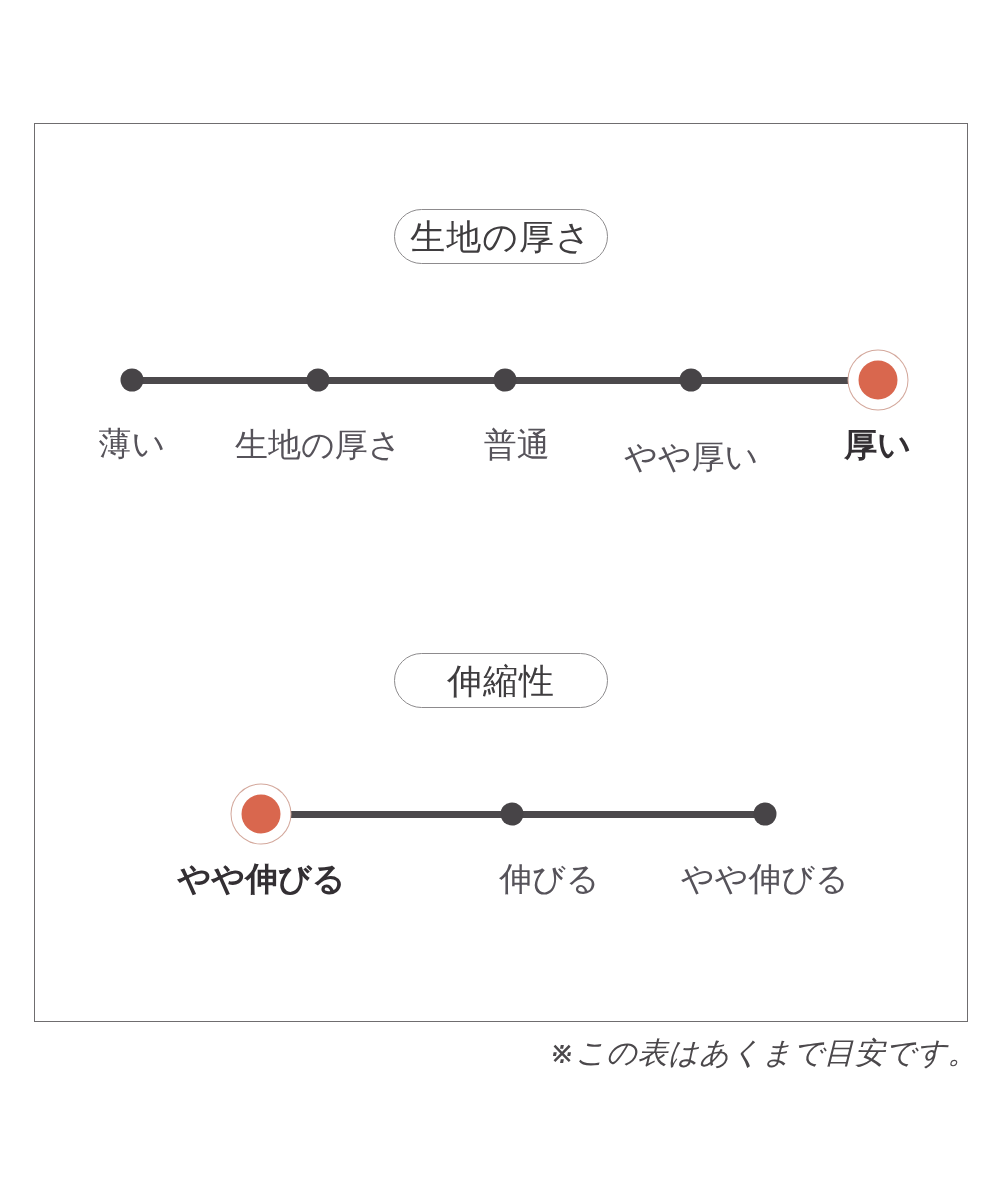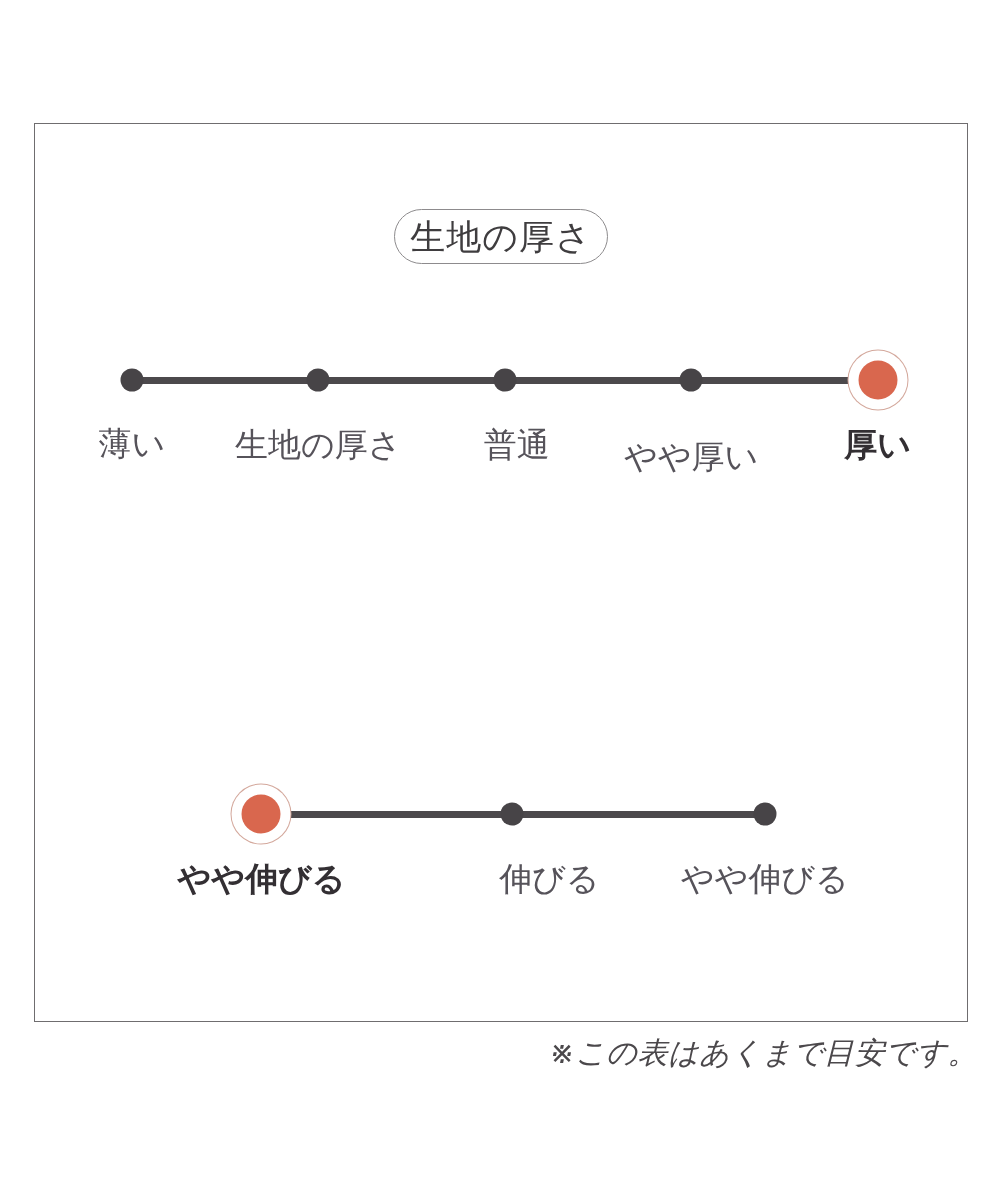--- a/index.html
+++ b/index.html
@@ -129,20 +129,23 @@
     <div class="node" style="left:70.4%;"></div>
     <div class="node active" style="left:90.4%;"></div>
 
     <div class="tick-label" style="left:10.4%;font-family:Liberation Serif, serif;">薄い</div>
     <div class="tick-label" style="left:30.4%;">生地の厚さ</div>
     <div class="tick-label" style="left:50.4%;margin-left:12px;">普通</div>
     <div class="tick-label" style="left:70.4%;margin-top:12px;">やや厚い</div>
     <div class="tick-label active" style="left:90.4%;">厚い</div>
   </div>
 
+  <div class="pill" id="pill-stretch">
+    <span>伸縮性</span>
+  </div>
 
   <div class="scale" id="scale-stretch">
 
     <div class="track" style="left:24.3%; width:54%;"></div>
 
     <div class="node active" style="left:24.3%;"></div>
     <div class="node" style="left:51.2%;"></div>
     <div class="node" style="left:78.3%;"></div>
 
     <div class="tick-label active" style="left:24.3%;">やや伸びる</div>

